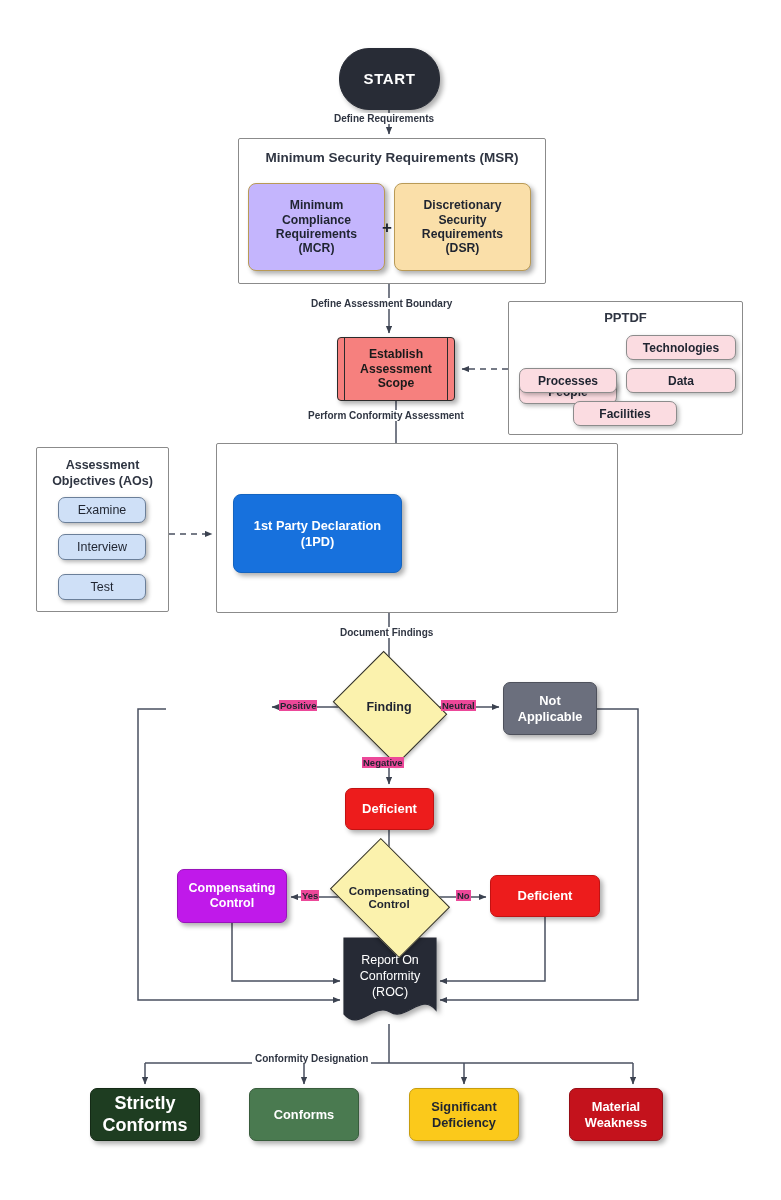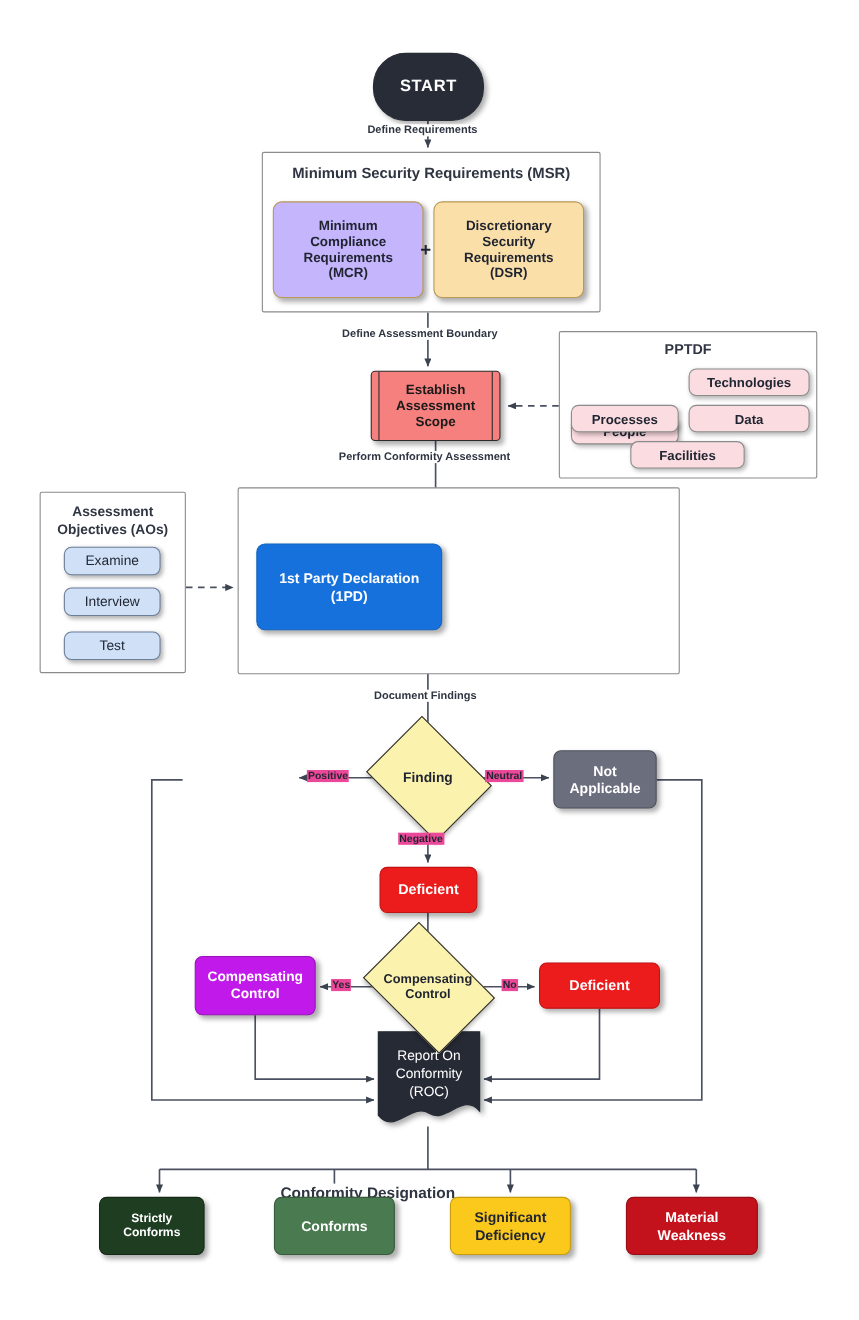--- a/index.html
+++ b/index.html
@@ -95,27 +95,27 @@
        border-color:#c21212;color:#ffffff;font-size:13px;}
 
   
   #roc{position:absolute;left:344px;top:938px;width:92px;height:86px;
        display:flex;align-items:center;justify-content:center;}
   #roc .doctext{position:relative;z-index:2;color:#ffffff;font-size:12.5px;
                 font-weight:normal;text-align:center;line-height:1.3;
                 transform:translateY(-5px);}
 
   
-  #strictly{left:90px;top:1088px;width:96px;height:53px;background:#1e3d21;
-       border-color:#142a16;color:#ffffff;font-size:11px;}
+  #strictly{left:90px;top:1088px;width:110px;height:53px;background:#1e3d21;
+       border-color:#142a16;color:#ffffff;font-size:18px;}
   #conforms{left:249px;top:1088px;width:110px;height:53px;background:#4a7a50;
        border-color:#385c3c;color:#ffffff;font-size:12.8px;}
   #sigdef{left:409px;top:1088px;width:110px;height:53px;background:#fbc91b;
        border-color:#c79d0d;color:#1f2430;font-size:12.8px;}
-  #matweak{left:569px;top:1088px;width:120px;height:53px;background:#c4121c;
+  #matweak{left:569px;top:1088px;width:94px;height:53px;background:#c4121c;
        border-color:#960d15;color:#ffffff;font-size:12.8px;}
 </style>
 </head>
 <body>
 
 <div id="stage">
 
   <svg id="svg-layer" viewBox="0 0 781 1200" xmlns="http://www.w3.org/2000/svg">
     <defs>
       <marker id="ah" markerWidth="9" markerHeight="9" refX="7.2" refY="3.2" orient="auto" markerUnits="userSpaceOnUse">
@@ -245,21 +245,21 @@
   <div class="node" id="comp-control">
     <span class="ml">Compensating<br>Control</span>
   </div>
   <div class="node" id="deficient2">
     <span>Deficient</span>
   </div>
 
   <div id="roc">
     <span class="doctext ml">Report On<br>Conformity<br>(ROC)</span>
   </div>
-  <div class="edge-label" style="left:252px;top:1076px;font-size:14px;">Conformity Designation</div>
+  <div class="edge-label" style="left:252px;top:1053px;font-size:10px;">Conformity Designation</div>
 
   <div class="node" id="strictly">
     <span class="ml">Strictly<br>Conforms</span>
   </div>
   <div class="node" id="conforms">
     <span class="ml">Conforms</span>
   </div>
   <div class="node" id="sigdef">
     <span class="ml">Significant<br>Deficiency</span>
   </div>

